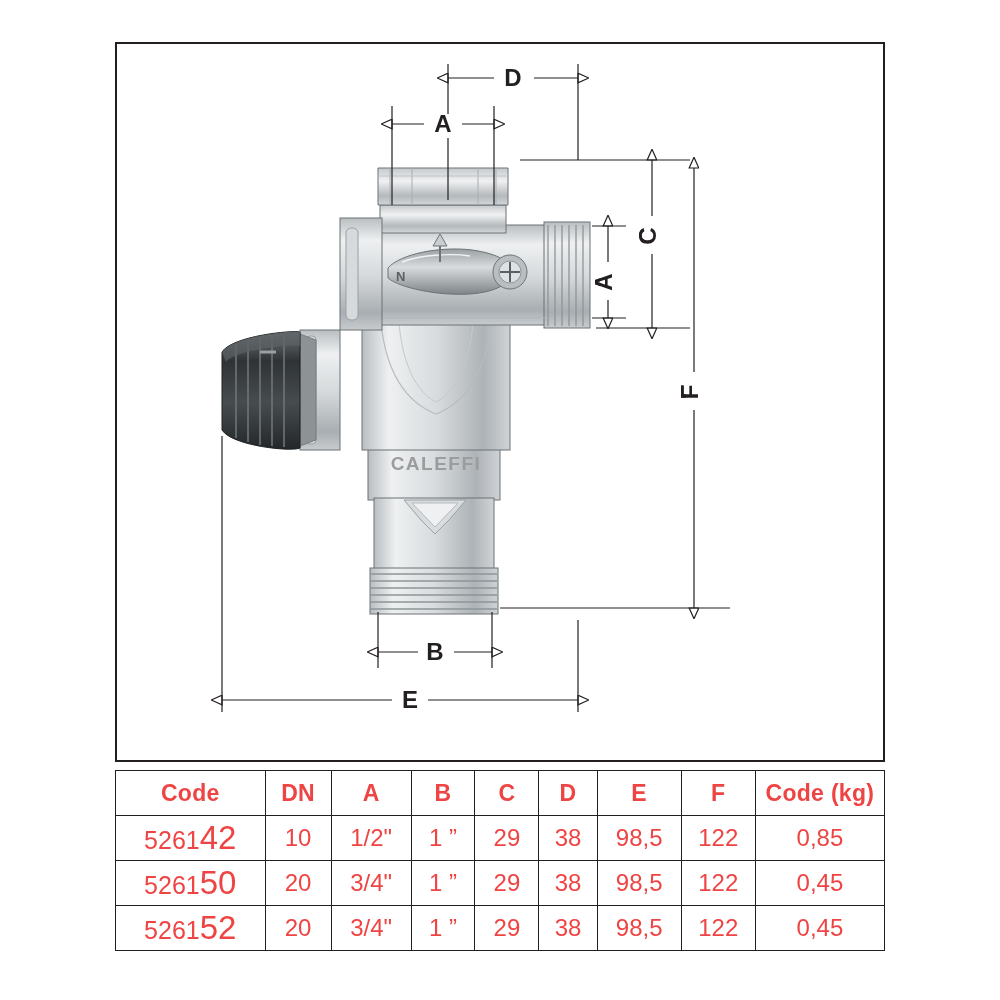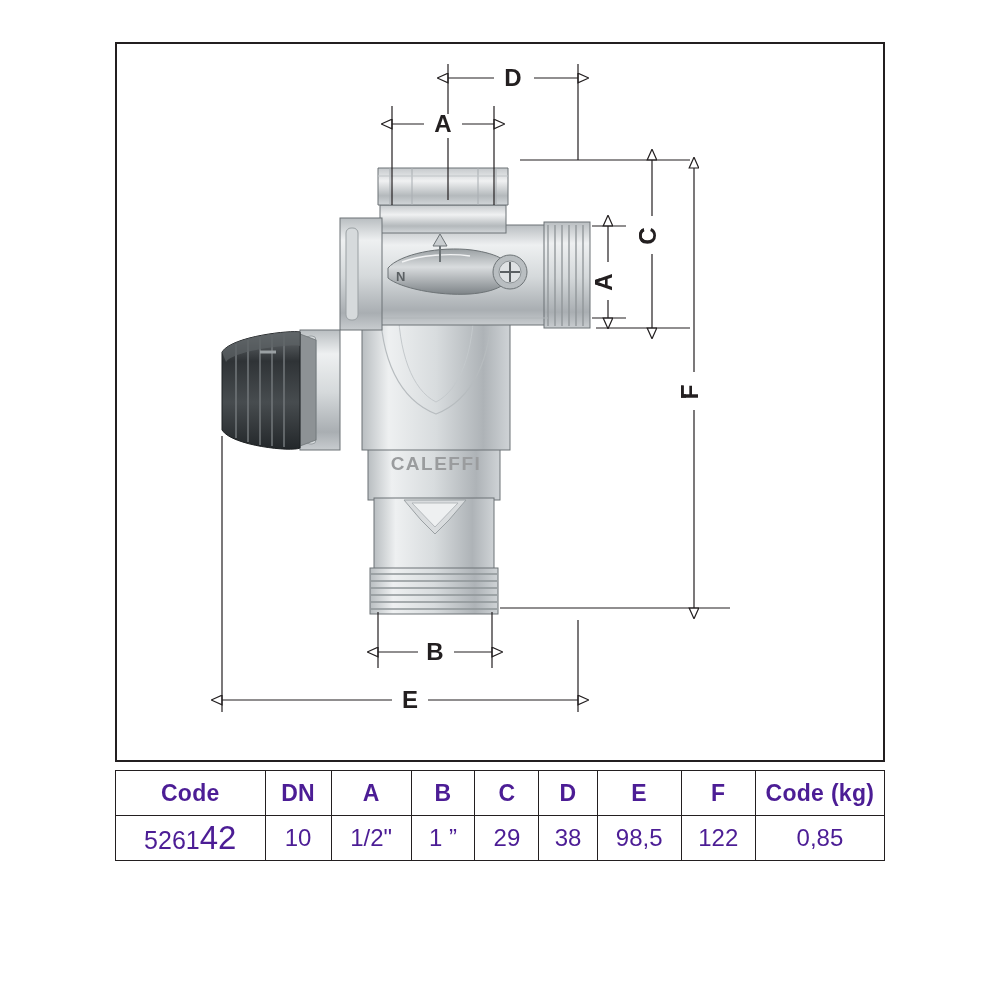--- a/index.html
+++ b/index.html
@@ -42,21 +42,21 @@
     left: 115px;
     top: 770px;
     width: 770px;
     border-collapse: collapse;
     font-family: "Liberation Sans", sans-serif;
   }
   .spec-table td, .spec-table th {
     border: 1.5px solid #231f20;
     text-align: center;
     vertical-align: middle;
-    color: #4c1d95;
+    color: #ef4444;
     padding: 0;
     height: 44px;
     font-weight: normal;
   }
   .spec-table thead th {
     font-size: 23px;
     font-weight: bold;
     letter-spacing: 0.3px;
   }
   .spec-table tbody td {
@@ -310,16 +310,38 @@
         <td class="code-cell"><span class="code-bold">5261</span><span class="code-rest">42</span></td>
         <td>10</td>
         <td>1/2"</td>
         <td>1 ”</td>
         <td>29</td>
         <td>38</td>
         <td>98,5</td>
         <td>122</td>
         <td>0,85</td>
       </tr>
+      <tr>
+        <td class="code-cell"><span class="code-bold">5261</span><span class="code-rest">50</span></td>
+        <td>20</td>
+        <td>3/4"</td>
+        <td>1 ”</td>
+        <td>29</td>
+        <td>38</td>
+        <td>98,5</td>
+        <td>122</td>
+        <td>0,45</td>
+      </tr>
+      <tr>
+        <td class="code-cell"><span class="code-bold">5261</span><span class="code-rest">52</span></td>
+        <td>20</td>
+        <td>3/4"</td>
+        <td>1 ”</td>
+        <td>29</td>
+        <td>38</td>
+        <td>98,5</td>
+        <td>122</td>
+        <td>0,45</td>
+      </tr>
     </tbody>
   </table>
 
 </div>
 
 </body></html>

